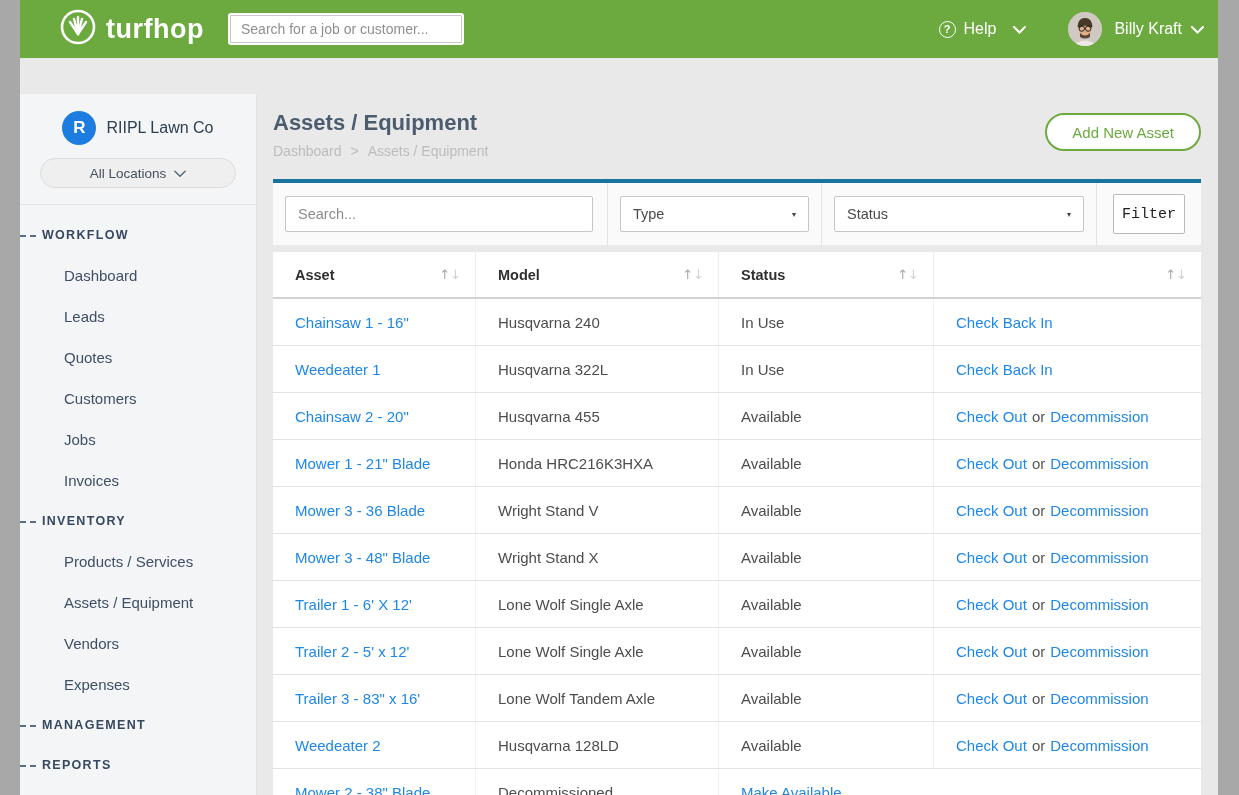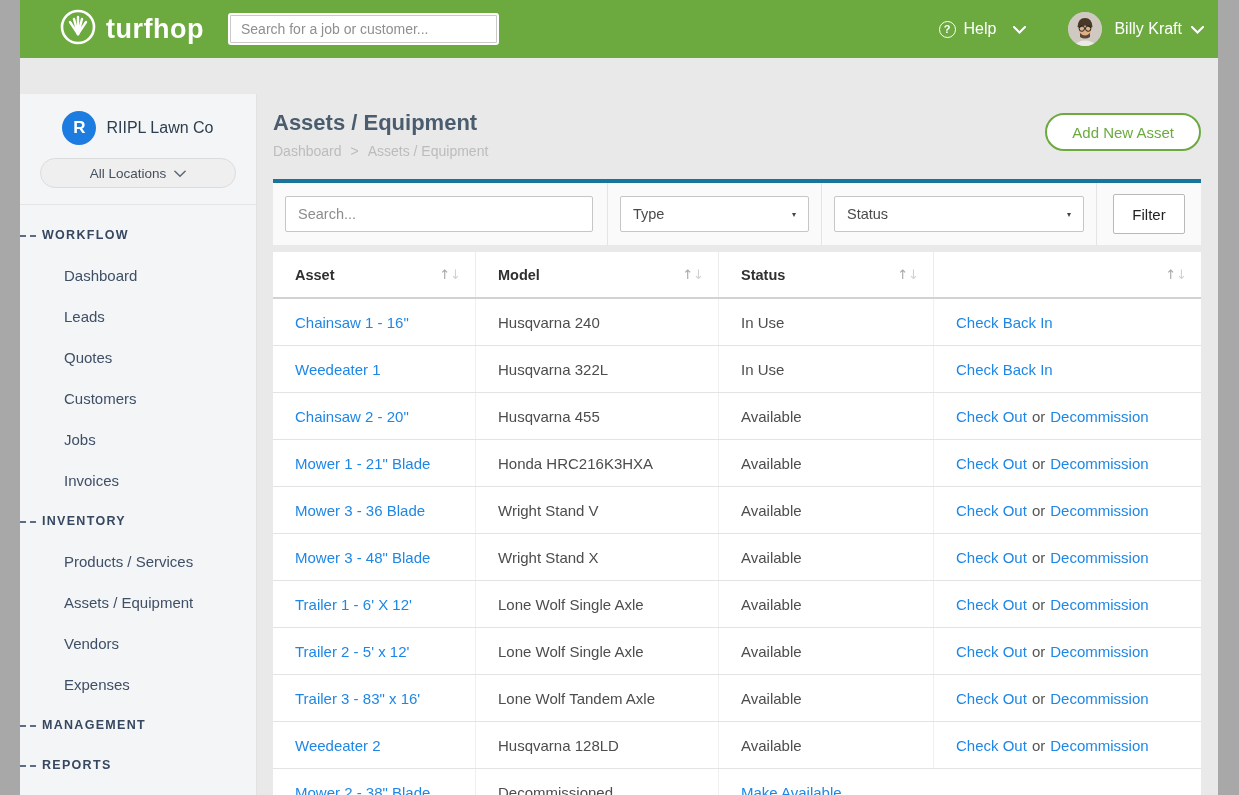--- a/index.html
+++ b/index.html
@@ -8,21 +8,21 @@
     background: #a8a8a8;
     font-family: "Liberation Sans", sans-serif;
   }
   .app { position: absolute; left: 20px; top: 0; width: 1198px; height: 795px;
          display: flex; flex-direction: column; background: #e9e9e9; gap: 36px; }
 
   
   .topbar { height: 58px; background: #6caa40; display: flex; align-items: center; flex-shrink: 0; }
   .brand { display: flex; align-items: center; margin-left: 40px; gap: 10px; }
   .brand-name { color: #fff; font-size: 27px; font-weight: bold; letter-spacing: 0.5px; }
-  .topbar-search { margin-left: 24px; width: 271px; height: 32px; border: 2px solid #fff;
+  .topbar-search { margin-left: 24px; width: 236px; height: 32px; border: 2px solid #fff;
     box-shadow: inset 0 0 0 1px #c9c9c9; border-radius: 3px; padding: 0 11px; font-size: 14px;
     color: #444; background: #fff; outline: none; font-family: "Liberation Sans", sans-serif; }
   .topbar-search::placeholder { color: #8f8f8f; }
   .topbar-right { margin-left: auto; display: flex; align-items: center; padding-right: 14px; }
   .help { display: flex; align-items: center; gap: 8px; color: #fff; font-size: 16px; cursor: pointer; }
   .help-q { width: 17px; height: 17px; border: 1.5px solid #fff; border-radius: 50%;
     color: #fff; font-size: 11px; display: flex; align-items: center; justify-content: center; font-weight: bold; }
   .chev { margin-left: 9px; display: inline-block; }
   .avatar { width: 34px; height: 34px; border-radius: 50%; overflow: hidden; margin: 0 12px 0 42px;
     background: #cfc9c2; flex-shrink: 0; }
@@ -67,21 +67,21 @@
   .filter-search { width: 308px; height: 36px; border: 1px solid #c6c6c6; border-radius: 2px;
     padding: 0 12px; font-size: 14.5px; color: #444; outline: none; background:#fff;
     font-family: "Liberation Sans", sans-serif; }
   .filter-search::placeholder { color: #8d8d8d; }
   .fake-select { height: 36px; background: #fff; border: 1px solid #c6c6c6; border-radius: 2px;
     display: flex; align-items: center; justify-content: space-between; padding: 0 12px;
     font-size: 14.5px; color: #4a4a4a; cursor: pointer; width: 100%; }
   .fake-select .arrow { font-size: 8px; color: #444; }
   .filter-btn { width: 72px; height: 40px; background: #fff; border: 1px solid #b9b9b9;
     border-radius: 2px; font-size: 15px; color: #222; cursor: pointer;
-    font-family: Liberation Sans, sans-serif; }
+    font-family: Liberation Mono, monospace; }
   .panel-gap { height: 7px; flex-shrink: 0; }
 
   
   .table { background: #fff; flex-shrink: 0; }
   .cols { display: grid; grid-template-columns: 202px 243px 215px 1fr; }
   .th { height: 45px; display: flex; align-items: center; padding: 0 14px 0 22px;
     font-size: 14.5px; font-weight: bold; color: #303030; border-left: 1px solid #ececec; cursor: pointer; }
   .th:first-child { border-left: none; }
   .thead { border-bottom: 2px solid #d2d2d2; text-align: right; }
   .sort { margin-left: auto; font-family: "DejaVu Sans", sans-serif; font-size: 13px; font-weight: normal; }

